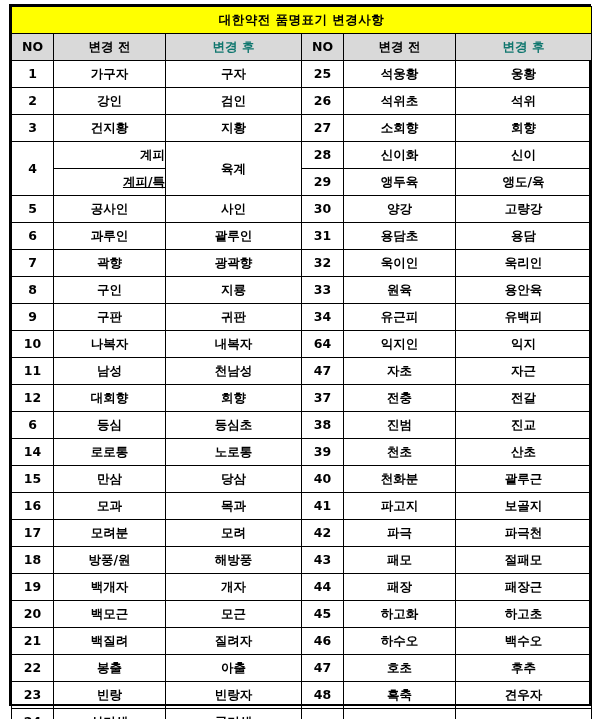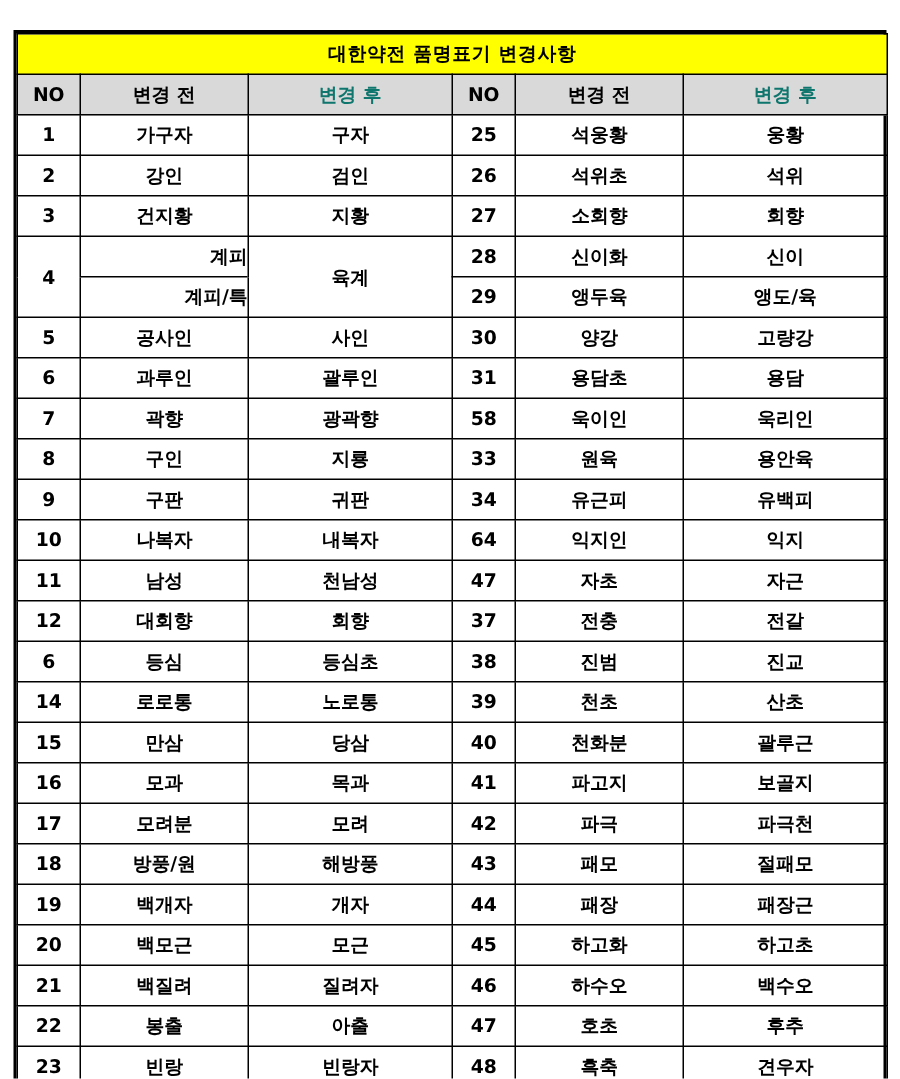--- a/index.html
+++ b/index.html
@@ -9,21 +9,21 @@
   }
   body {
     width: 600px;
     height: 719px;
     font-family: "DejaVu Sans", "Liberation Sans", sans-serif;
   }
   #page {
     width: 600px;
     height: 719px;
     box-sizing: border-box;
-    padding: 20px 9px 9px 9px;
+    padding: 4px 9px 9px 9px;
     background: #ffffff;
   }
   .frame {
     border: 2px solid #000000;
     box-sizing: border-box;
     width: 582px;
     height: 702px;
     background: #ffffff;
   }
   table.main {
@@ -86,20 +86,21 @@
     border: 0;
     border-bottom: 1px solid #000000;
     height: 26px;
     text-align: right;
     vertical-align: middle;
     font-size: 12.5px;
     font-weight: bold;
   }
   table.sub tr:last-child td {
     border-bottom: 0;
+    text-decoration: underline;
   }
 </style>
 </head>
 <body>
 
 <div id="page">
   <div class="frame">
     <table class="main">
       <colgroup>
         <col class="c-no">
@@ -185,21 +186,21 @@
           <td class="before-val">과루인</td>
           <td class="after-val">괄루인</td>
           <td class="no-val">31</td>
           <td class="before-val">용담초</td>
           <td class="after-val">용담</td>
         </tr>
         <tr>
           <td class="no-val">7</td>
           <td class="before-val">곽향</td>
           <td class="after-val">광곽향</td>
-          <td class="no-val">58</td>
+          <td class="no-val">32</td>
           <td class="before-val">욱이인</td>
           <td class="after-val">욱리인</td>
         </tr>
         <tr>
           <td class="no-val">8</td>
           <td class="before-val">구인</td>
           <td class="after-val">지룡</td>
           <td class="no-val">33</td>
           <td class="before-val">원육</td>
           <td class="after-val">용안육</td>

